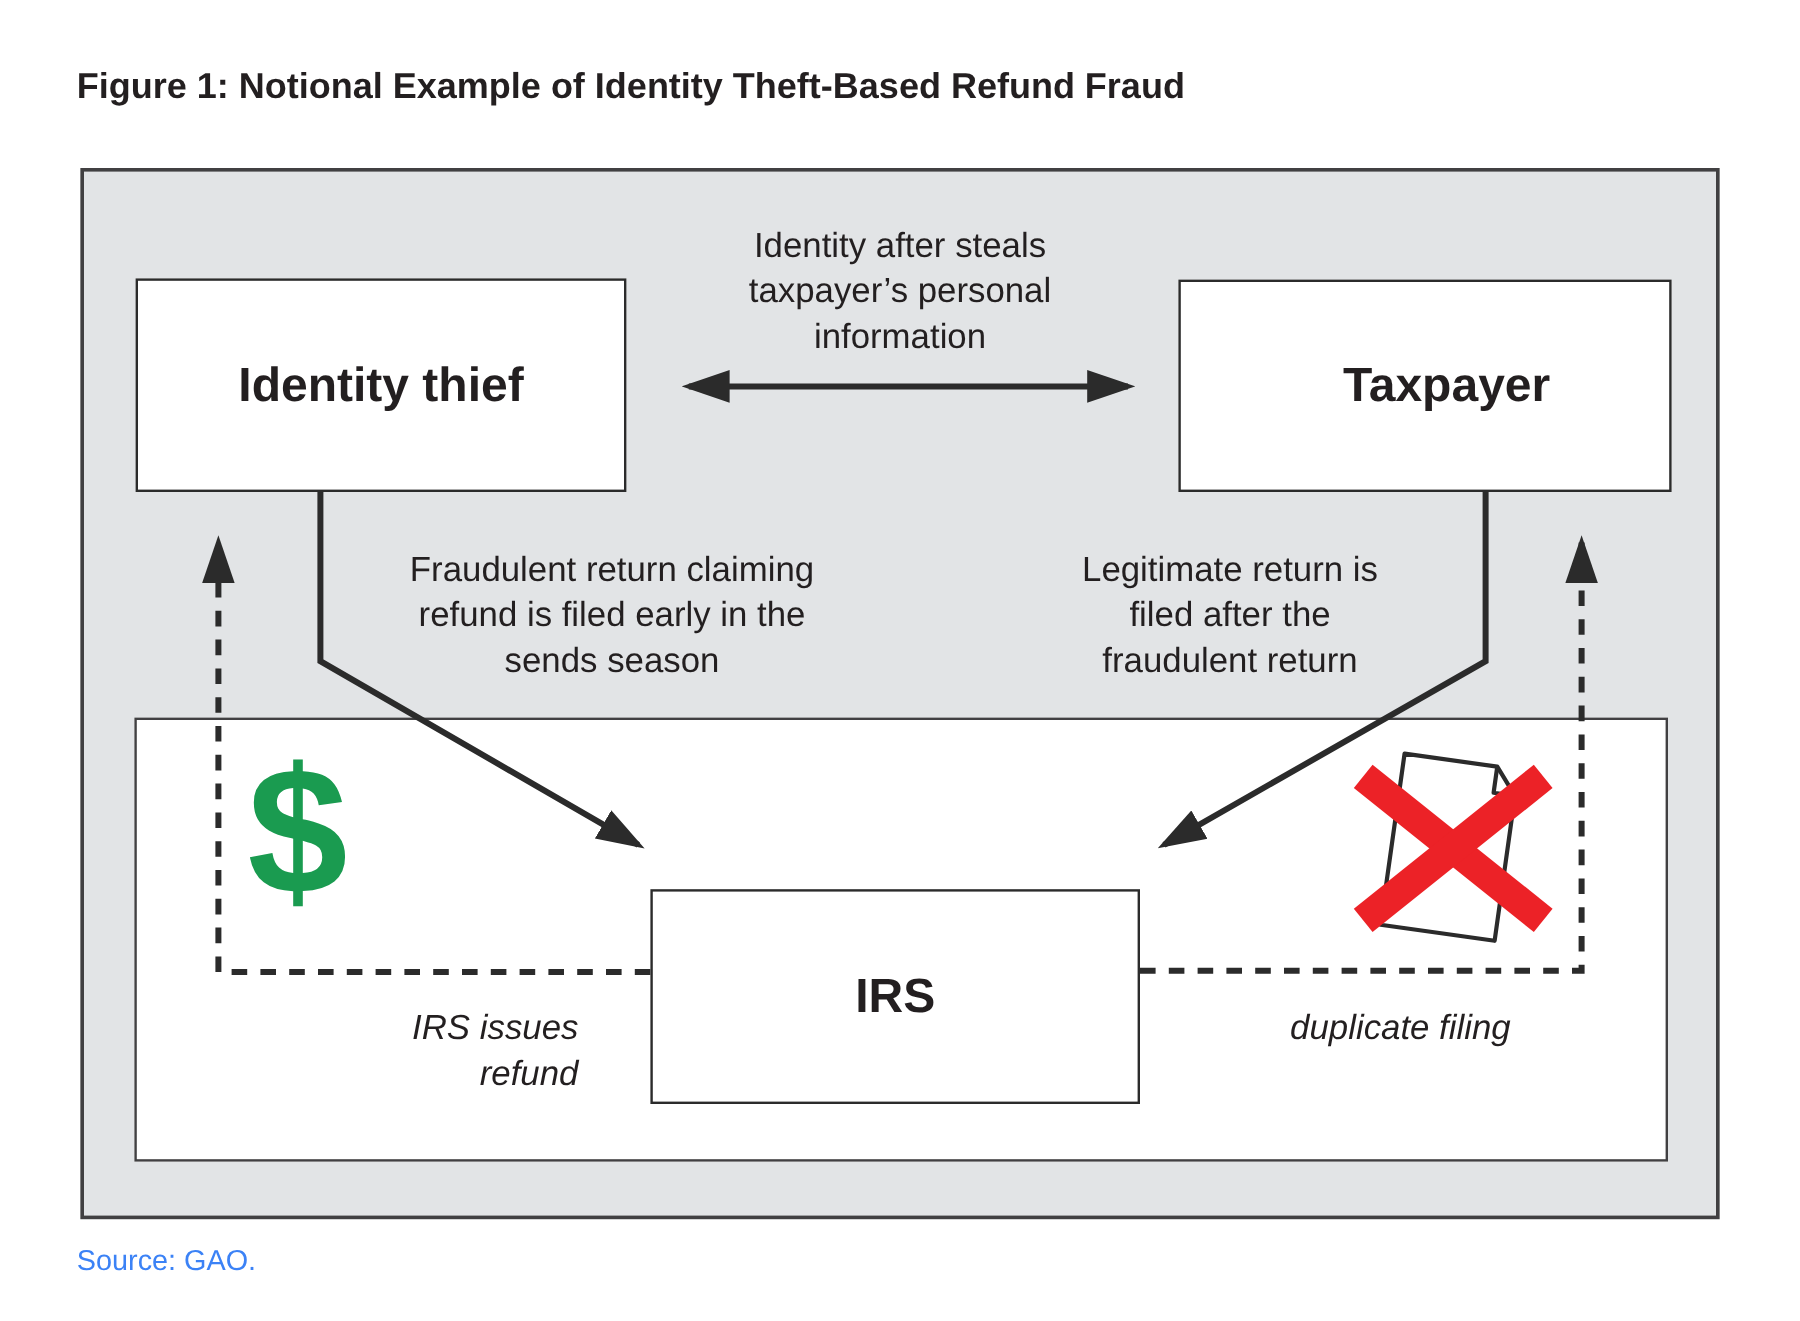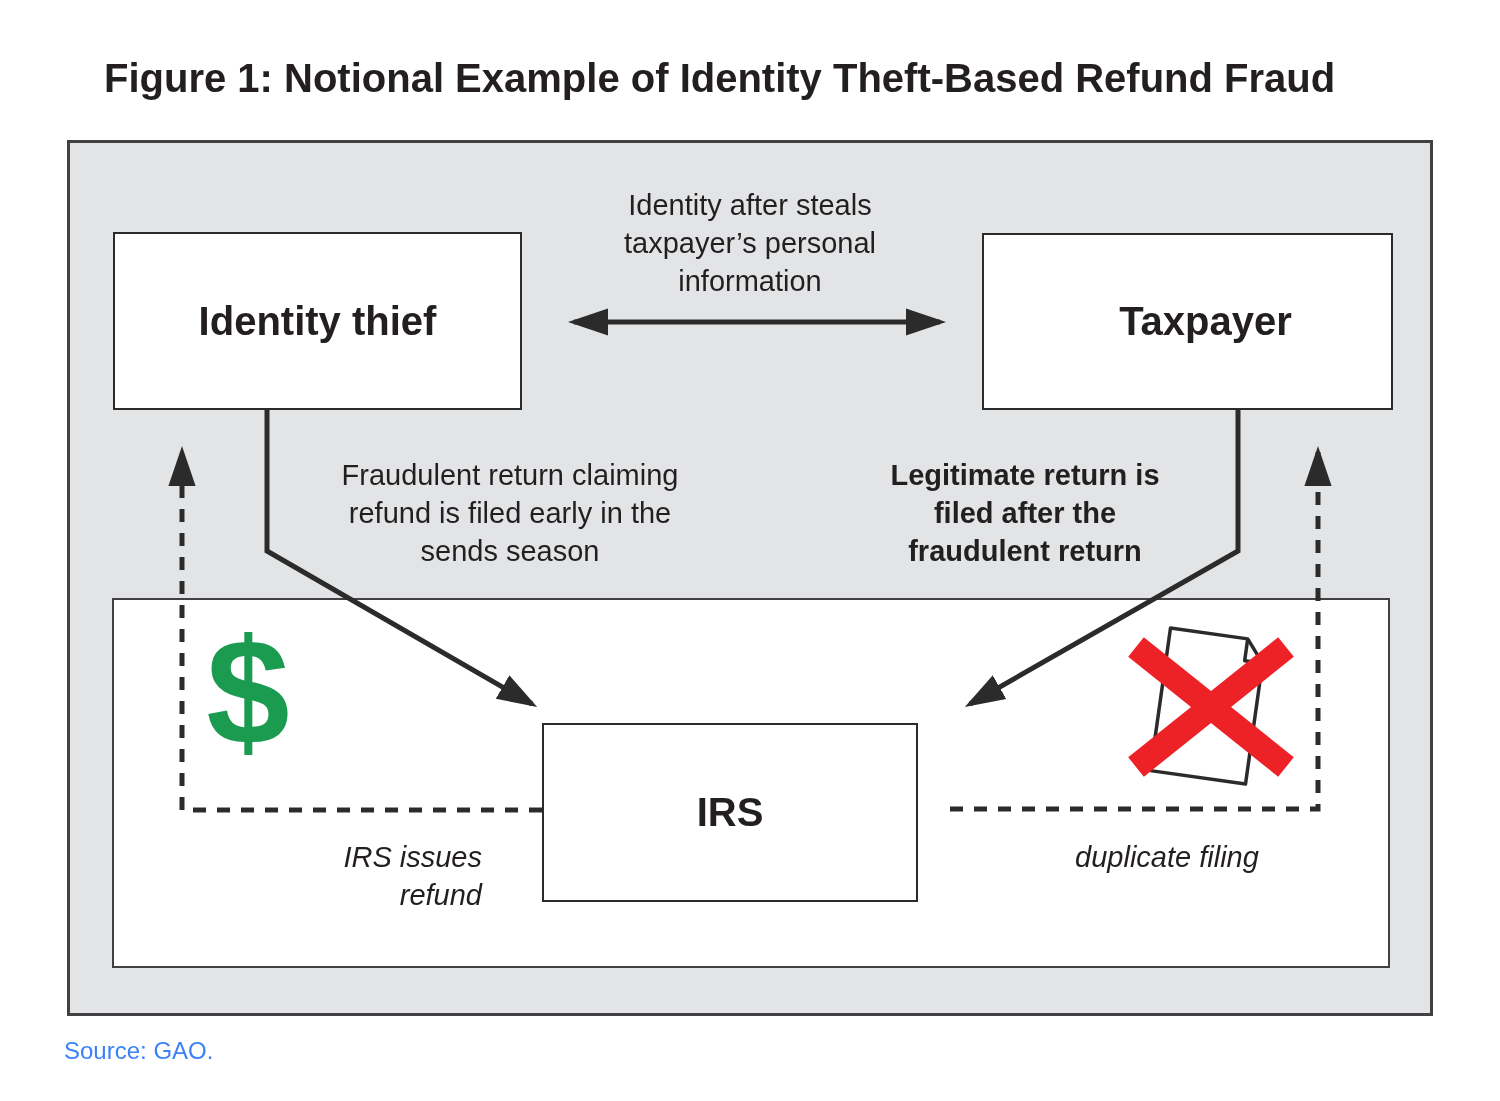--- a/index.html
+++ b/index.html
@@ -7,47 +7,47 @@
     position:relative;
     width:1500px;height:1101px;
     background:#ffffff;
     font-family:"Liberation Sans", sans-serif;
     color:#231f20;
     overflow:hidden;
   }
   .abs{position:absolute;box-sizing:border-box;}
   .figure-title{
     left:64px;top:56px;width:1300px;
-    font-size:40px;font-weight:bold;letter-spacing:0px;margin-left:40px;
+    font-size:30px;font-weight:bold;letter-spacing:0px;
   }
   .diagram-frame{
     left:67px;top:140px;width:1366px;height:876px;
     background:#e2e4e6;border:3px solid #414042;
   }
   .irs-zone{
     left:112px;top:598px;width:1278px;height:370px;
     background:#ffffff;border:2px solid #414042;
   }
   .node{
     background:#ffffff;border:2px solid #2b2b2b;
     display:flex;align-items:center;justify-content:center;
     font-size:40px;font-weight:bold;
     z-index:4;
   }
   .node-identity-thief{left:113px;top:232px;width:409px;height:178px;}
   .node-taxpayer{left:982px;top:233px;width:411px;height:177px;padding-left:36px;}
-  .node-irs{left:542px;top:723px;width:376px;height:179px;}
+  .node-irs{left:542px;top:741px;width:408px;height:179px;}
   .annotation{
     text-align:center;font-size:29px;line-height:38px;
     z-index:6;
   }
   .annotation span{display:block;}
   .ann-steal{left:525px;top:186px;width:450px;}
   .ann-fraudulent{left:285px;top:456px;width:450px;}
-  .ann-legitimate{left:805px;top:456px;width:440px;font-weight:bold;}
+  .ann-legitimate{left:805px;top:456px;width:440px;}
   .ann-refund{left:182px;top:838px;width:300px;font-style:italic;text-align:right;}
   .ann-notice{left:967px;top:838px;width:400px;font-style:italic;}
   .dollar{
     left:203px;top:617px;width:90px;height:150px;
     font-size:150px;line-height:150px;font-weight:bold;
     color:#1a9b50;z-index:6;text-align:center;
   }
   .source-line{
     left:64px;top:1037px;width:600px;font-size:24px;color:#3b82f6;
   }

